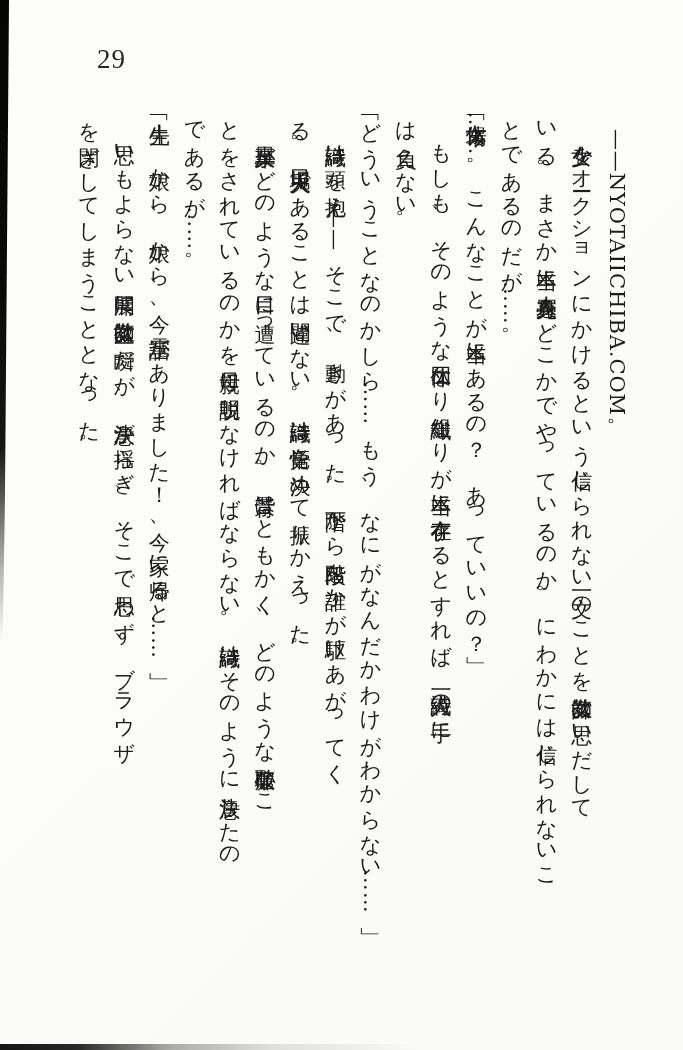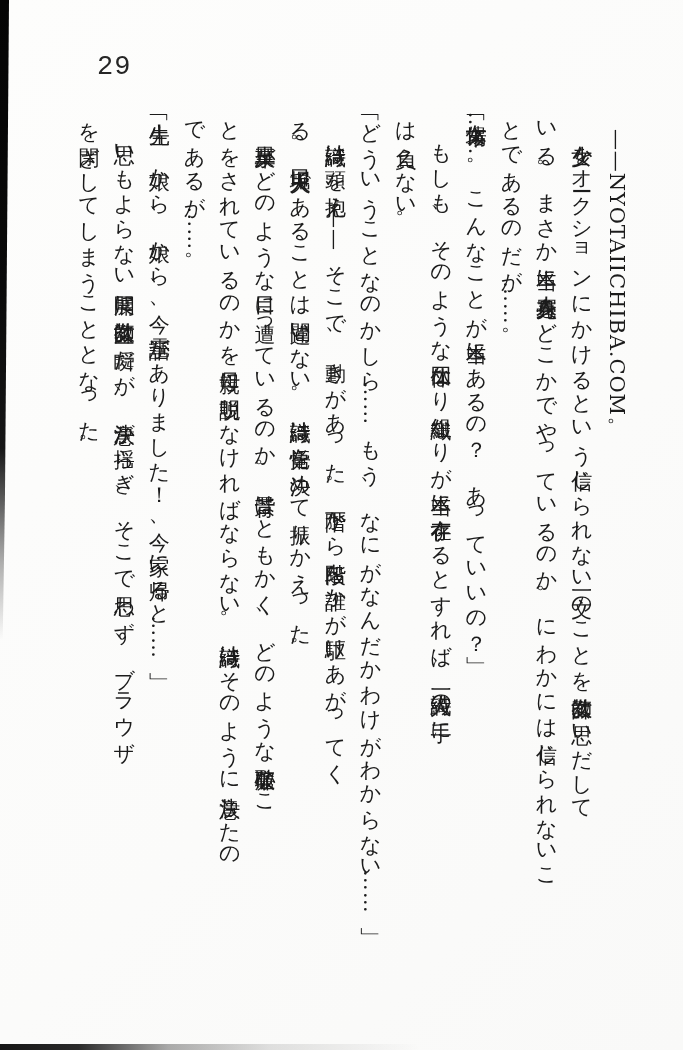--- a/index.html
+++ b/index.html
@@ -39,22 +39,21 @@
     background: linear-gradient(to right,
       #151515 0%, #2a2a2a 14%, rgba(70,70,70,0.45) 30%, rgba(110,110,110,0.2) 48%, rgba(150,150,150,0) 75%);
   }
   .page-number {
     position: absolute;
     left: 97px;
     top: 44px;
     font-size: 27px;
     letter-spacing: 1px;
     color: #262626;
-    font-family: Liberation Mono, monospace;
-    margin-top: 8px;
+    font-family: Liberation Serif, serif;
   }
   .text-block {
     position: absolute;
     top: 107px;
     right: 49px;
     height: 840px;
     writing-mode: vertical-rl;
     text-orientation: mixed;
     font-size: 21px;
     line-height: 35.2px;

